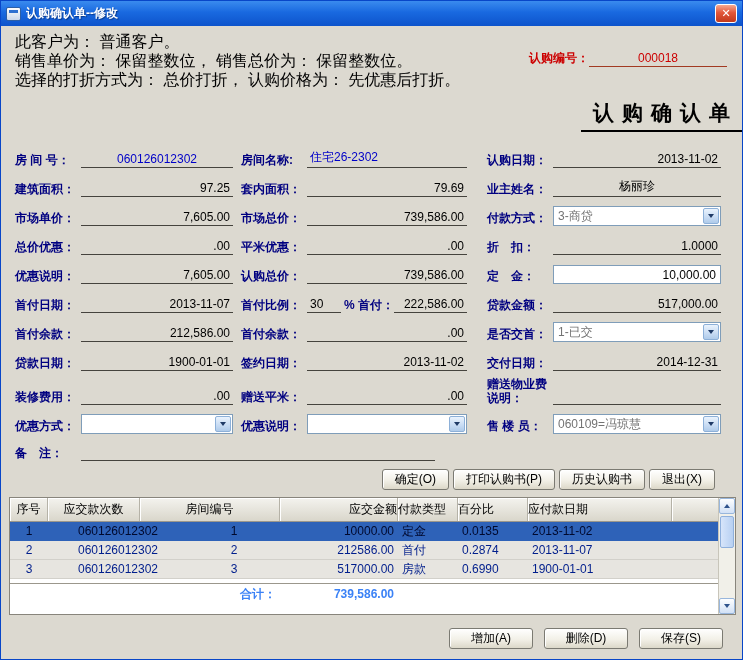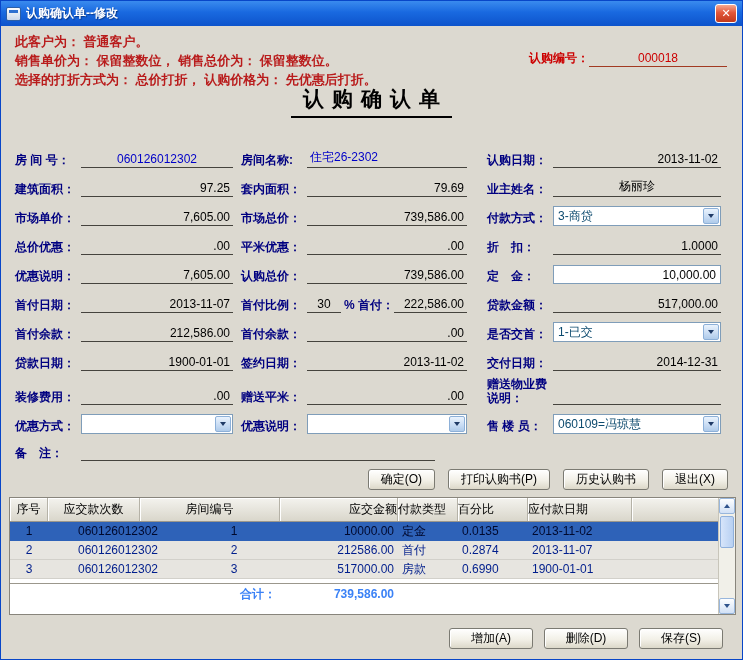--- a/index.html
+++ b/index.html
@@ -12,80 +12,80 @@
     background:linear-gradient(180deg,#3A8BEE 0%,#1969E0 45%,#0D53CB 100%)}
   .app-icon{width:15px;height:14px;margin-right:5px;background:linear-gradient(#FDFDFD,#CBD6EA);
     border:1px solid #2D5FA6;border-radius:2px;position:relative;flex:0 0 auto}
   .app-icon::before{content:"";position:absolute;left:2px;right:2px;top:2px;height:3px;background:#2F6FD0}
   .title-text{flex:1;color:#fff;font-weight:bold;font-size:12px;text-shadow:1px 1px 1px #0A3A8C;white-space:nowrap;overflow:hidden}
   .close-btn{width:22px;height:19px;border:1px solid #FFFFFF;border-radius:3px;cursor:pointer;
     background:linear-gradient(#F5A98F,#E2573A 45%,#C2391C);color:#fff;font-weight:bold;font-size:11px;
     display:flex;align-items:center;justify-content:center;flex:0 0 auto}
 
   
-  .info{position:absolute;left:14px;top:31px;color:#b91c1c;font-size:13px;font-weight:bold;line-height:19px}
+  .info{position:absolute;left:14px;top:31px;color:#000000;font-size:16px;font-weight:normal;line-height:19px}
   .order-no{position:absolute;right:15px;top:49px;width:198px;display:flex;align-items:flex-end}
   .order-label{color:#CC0000;font-weight:bold;font-size:12px;white-space:nowrap}
   .order-value{flex:1;text-align:center;color:#CC0000;font-size:12px;border-bottom:1px solid #A23A22;padding-bottom:1px;min-height:15px}
 
   
-  .form-title{position:absolute;top:84px;left:0;width:100%;text-align:center}
+  .form-title{position:absolute;top:98px;left:0;width:100%;text-align:right}
   .form-title span{display:inline-block;font-size:21px;font-weight:bold;letter-spacing:8px;color:#000;
     border-bottom:2px solid #000;padding:0 4px 3px 12px}
 
   
   .form{position:absolute;top:142px;left:0;width:100%}
   .frow{position:relative;height:29px}
   .frow.tall{height:34px}
   .frow.short{height:27px}
   .cell{position:absolute;bottom:4px;display:flex;align-items:flex-end}
   .c1{left:14px;width:218px}
   .c2{left:240px;width:226px}
   .c3{left:486px;width:234px}
   .cwide{left:14px;width:420px}
   .lbl{color:#000080;font-weight:bold;font-size:12px;white-space:nowrap;min-width:66px;line-height:16px}
   .lbl.auto{min-width:0}
   .lbl2line{color:#000080;font-weight:bold;font-size:12px;line-height:14px;width:66px;flex:0 0 auto}
   .uline{flex:1;border-bottom:1px solid #45433D;font-size:12px;color:#000;padding:0 3px 1px 3px;min-height:16px;text-align:right;white-space:nowrap}
   .uline.left{text-align:left}
   .uline.center{text-align:center}
   .uline.blue{color:#0000C8}
-  .uline.small{flex:0 0 34px;text-align:center;margin-right:3px}
+  .uline.small{flex:0 0 34px;text-align:left;margin-right:3px}
   .inputbox{flex:1;height:19px;border:1px solid #7F9DB9;background:#fff;font-size:12px;color:#000;
     text-align:right;padding:8px 4px;font-family:inherit}
   .combo{flex:1;height:20px;border:1px solid #7F9DB9;background:#fff;position:relative;display:flex;
-    align-items:center;font-size:12px;color:#0c4a6e;padding:0 20px 0 4px;cursor:default}
+    align-items:center;font-size:12px;color:#737373;padding:0 20px 0 4px;cursor:default}
   .combo-val{white-space:nowrap;overflow:hidden}
   .combo-btn{position:absolute;top:1px;right:1px;bottom:1px;width:16px;border:1px solid #8DB0D8;border-radius:2px;
     background:linear-gradient(#EAF3FD,#C7DBF3 60%,#AFCBEA);display:flex;align-items:center;justify-content:center}
   .combo-arrow{width:0;height:0;border-left:3px solid transparent;border-right:3px solid transparent;border-top:4px solid #1F3A66}
 
   
   .btn{height:21px;border:1px solid #7B7A72;border-radius:3px;font-size:12px;color:#000;cursor:pointer;
     background:linear-gradient(#FFFFFF,#F2F0E7 55%,#DCD8C9);padding:0 12px;display:flex;align-items:center;justify-content:center;
     box-shadow:inset 1px 1px 0 #FFFFFF;font-family:inherit;white-space:nowrap}
-  .mid-actions{position:absolute;top:468px;right:14px;display:flex;gap:13px}
+  .mid-actions{position:absolute;top:468px;right:27px;display:flex;gap:4px}
   .bottom-actions{position:absolute;top:627px;right:19px;display:flex;gap:11px}
   .bottom-actions .btn{width:84px}
 
   
   .grid{position:absolute;left:8px;top:496px;width:727px;height:118px;border:1px solid #88857C;background:#fff}
   .grid-header{display:flex;height:24px;background:linear-gradient(#F4F3EE,#D9D6CB);border-bottom:1px solid #9B978C}
   .gh{display:flex;align-items:center;justify-content:center;font-size:12px;color:#000;
     border-right:1px solid #B5B2A7;box-shadow:inset 1px 1px 0 #FFFFFF;white-space:nowrap}
   .grid-row{display:flex;height:19px;font-size:12px;background:#E7E5E0;color:#001E8C;border-bottom:1px solid #D2D0CA}
   .grid-row.selected{background:#2E62B8;color:#00092E;border-bottom:1px solid #2E62B8}
   .gc{display:flex;align-items:center;padding:0 4px;overflow:hidden;white-space:nowrap}
   .w0{width:38px;justify-content:center}
   .w1{width:140px;justify-content:center}
   .w2{width:92px;justify-content:center}
   .w3{width:118px;justify-content:flex-end}
   .w4{width:60px;justify-content:flex-start}
   .w5{width:70px;justify-content:flex-start}
-  .w6{width:104px;justify-content:flex-start}
+  .w6{width:144px;justify-content:flex-start}
   .wf{flex:1}
   .grid-total{position:absolute;left:0;right:17px;top:85px;height:21px;display:flex;align-items:center;
     border-top:1px solid #9B978C;background:#fff;font-size:12px;font-weight:bold;color:#3b82f6}
   .gt-label{width:270px;text-align:right;padding-right:4px}
   .gt-value{width:118px;text-align:right;padding-right:4px}
   .vscroll{position:absolute;top:0;right:0;bottom:0;width:17px;background:#F1F0E9;border-left:1px solid #C8C5BA}
   .scroll-btn{position:absolute;left:0;right:0;height:16px;border:1px solid #98B6DC;border-radius:2px;
     background:linear-gradient(#FDFEFF,#D2E1F6);display:flex;align-items:center;justify-content:center;cursor:pointer}
   .scroll-btn.up{top:0}
   .scroll-btn.down{bottom:0}

